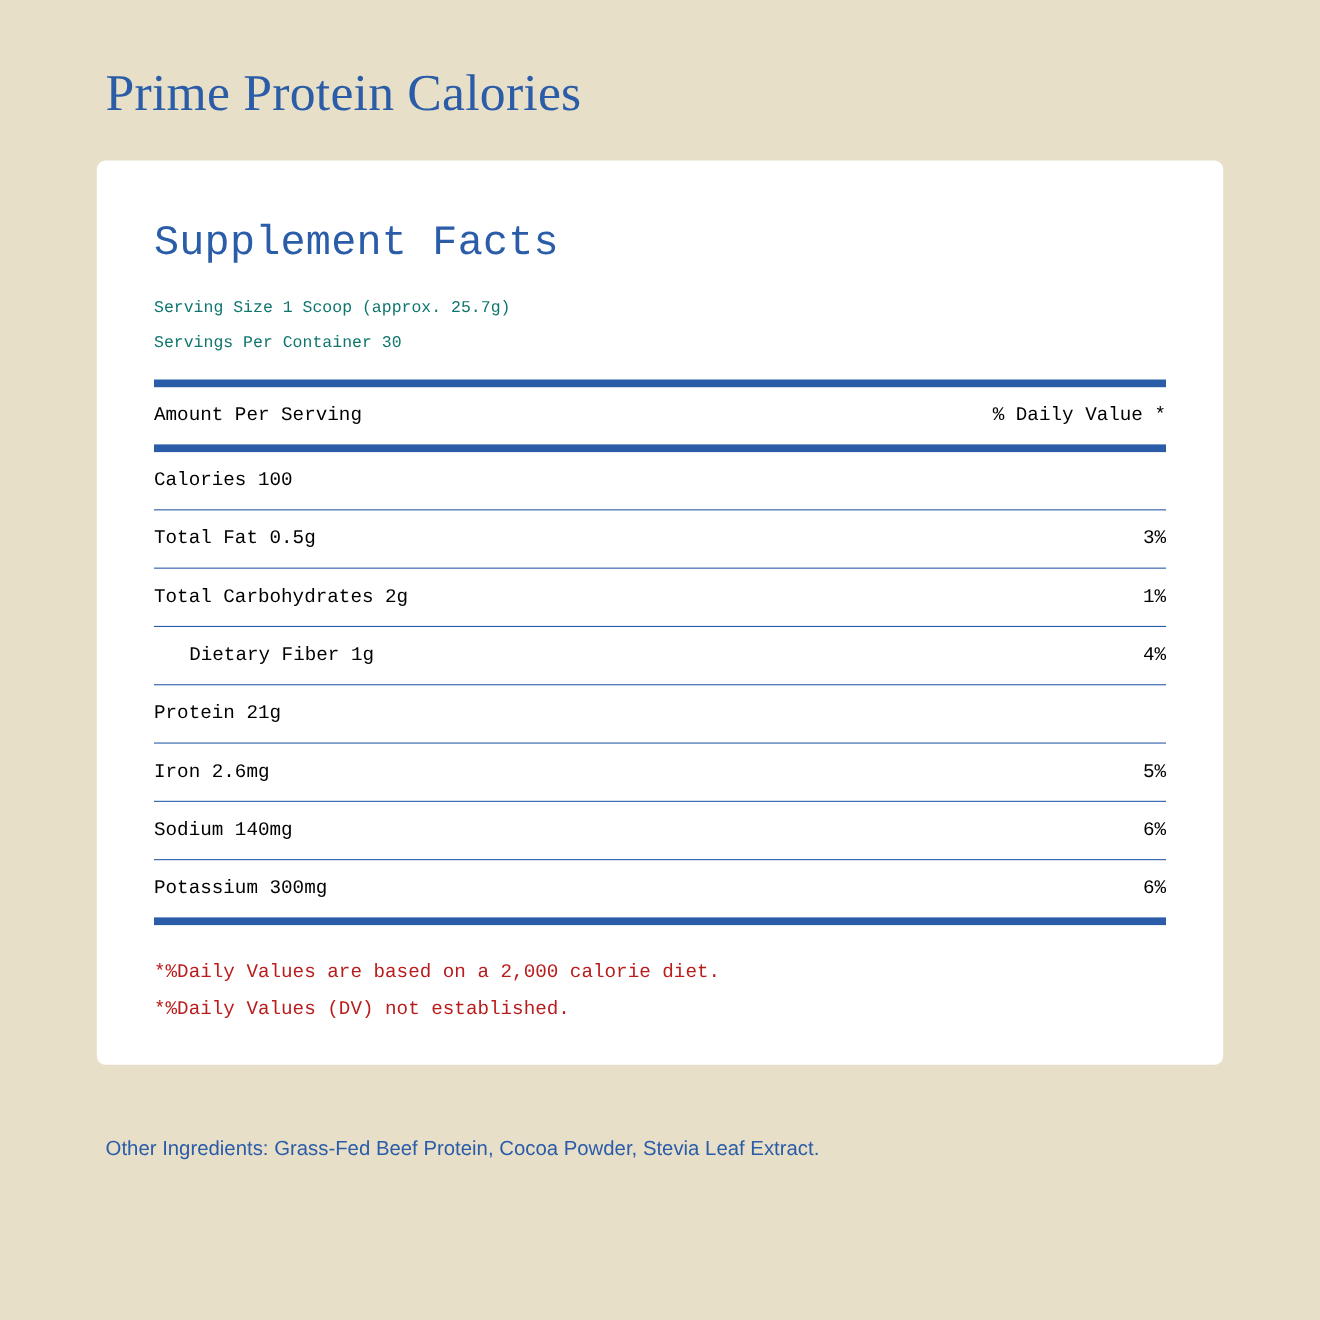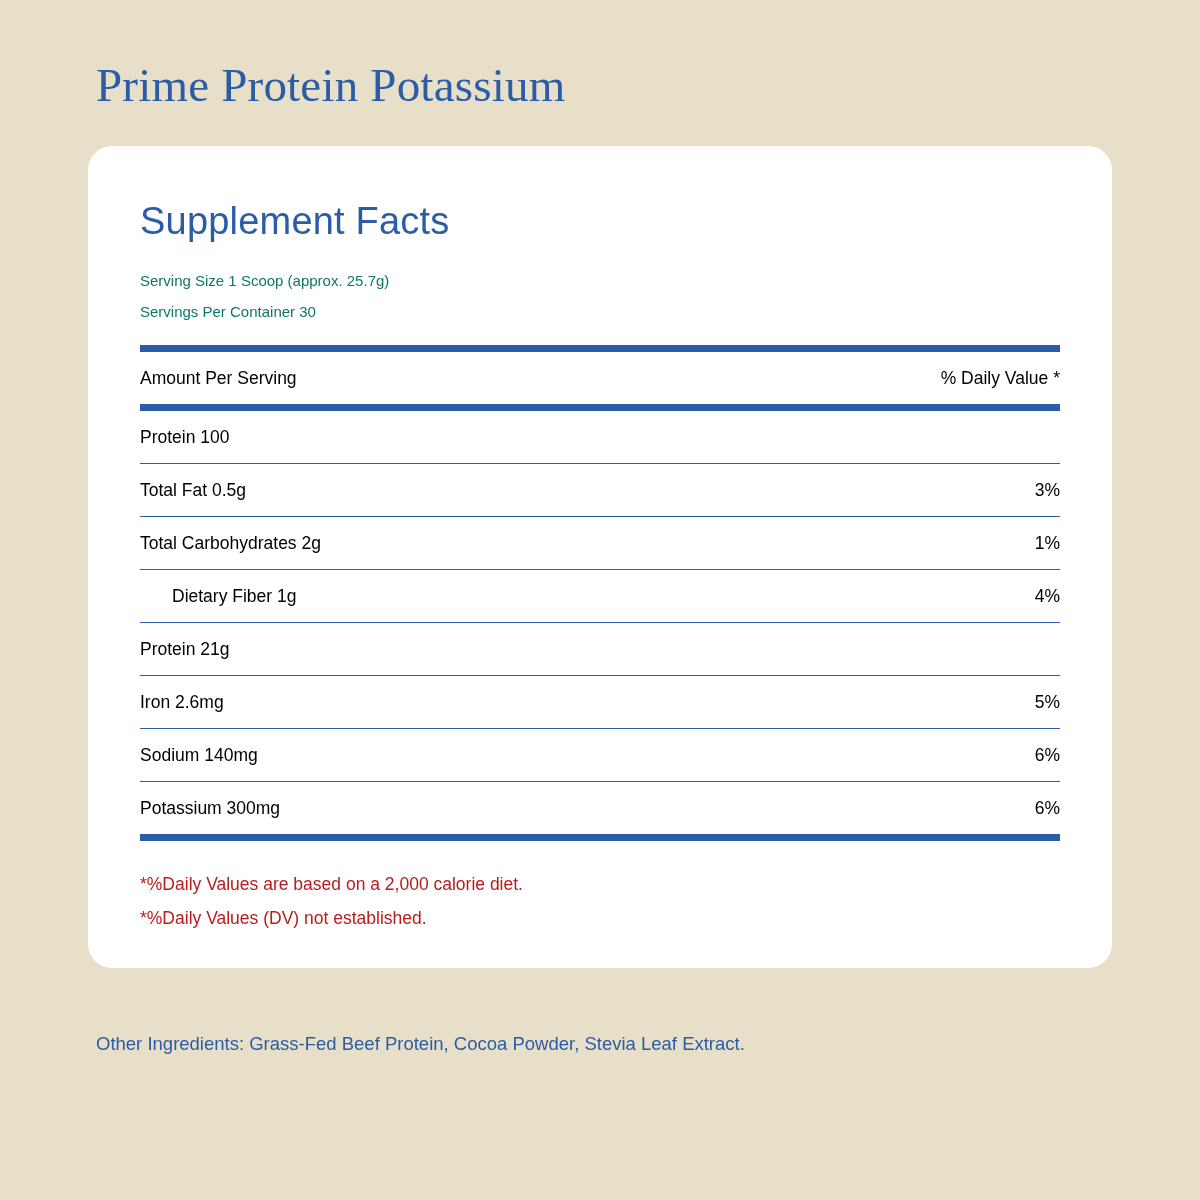--- a/index.html
+++ b/index.html
@@ -29,22 +29,23 @@
     letter-spacing: 0.2px;
     white-space: nowrap;
   }
   .panel {
     position: absolute;
     left: 88px;
     top: 146px;
     width: 1024px;
     height: 822px;
     background: #ffffff;
-    border-radius: 24px;
+    border-radius: 8px;
     box-sizing: border-box;
+    font-family: Liberation Mono, monospace;
   }
   .panel-inner {
     position: absolute;
     left: 52px;
     top: 54px;
     width: 920px;
   }
   .facts-heading {
     font-size: 38px;
     color: #2a5ca8;
@@ -113,21 +114,21 @@
     color: #2a5ca8;
     white-space: nowrap;
     text-align: center;
   }
 </style>
 </head>
 <body>
 
 <div class="page">
 
-  <div class="product-title">Prime Protein Potassium</div>
+  <div class="product-title">Prime Protein Calories</div>
 
   <div class="panel">
     <div class="panel-inner">
 
       <div class="facts-heading">Supplement Facts</div>
 
       <div class="serving-line">Serving Size 1 Scoop (approx. 25.7g)</div>
       <div class="serving-line">Servings Per Container 30</div>
 
       <div class="rule-thick"></div>
@@ -139,21 +140,21 @@
             <td class="dv">% Daily Value *</td>
           </tr>
         </tbody>
       </table>
 
       <div class="header-rule-thick"></div>
 
       <table class="facts">
         <tbody>
           <tr class="data-row">
-            <td>Protein 100</td>
+            <td>Calories 100</td>
             <td class="dv"></td>
           </tr>
           <tr class="data-row">
             <td>Total Fat 0.5g</td>
             <td class="dv">3%</td>
           </tr>
           <tr class="data-row">
             <td>Total Carbohydrates 2g</td>
             <td class="dv">1%</td>
           </tr>

